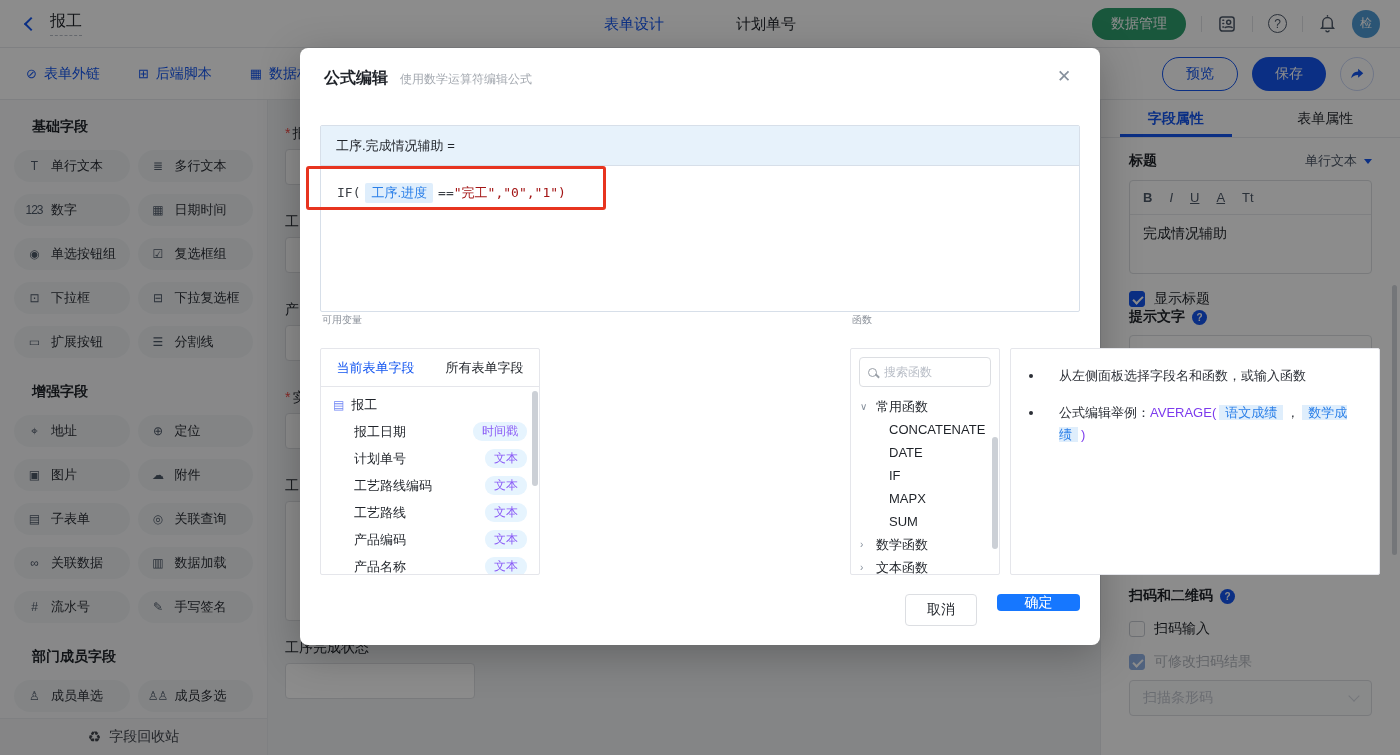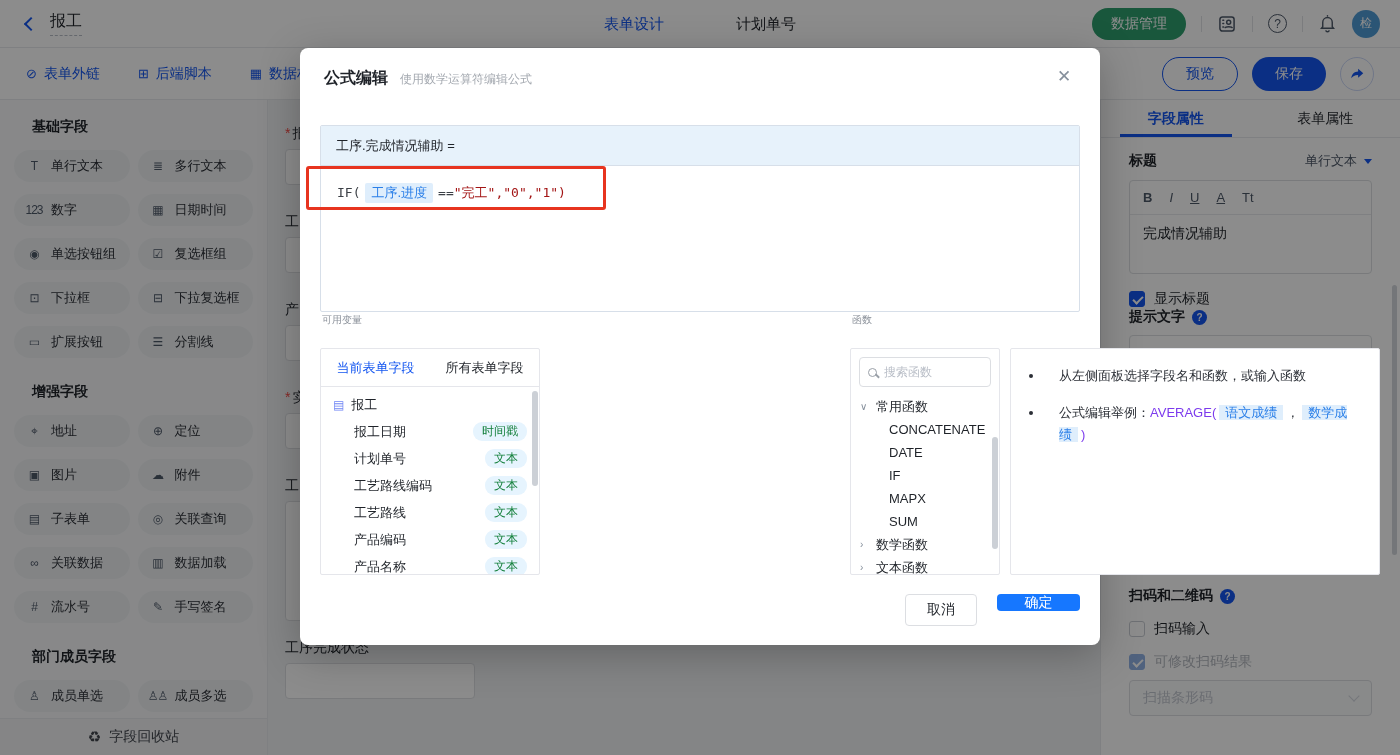--- a/index.html
+++ b/index.html
@@ -133,21 +133,21 @@
            overflow:hidden;background:#fff}
   .m-vars{left:20px;width:220px}
   .mv-tabs{height:38px;display:flex;border-bottom:1px solid #e5e6eb}
   .mv-tab{flex:1;display:flex;align-items:center;justify-content:center;font-size:13px;color:#1f2329;cursor:pointer}
   .mv-tab.active{color:#1456f0}
   .mv-list{padding:4px 0;position:relative}
   .mv-root{display:flex;align-items:center;gap:7px;height:27px;padding:0 12px;font-size:13px;color:#1f2329;cursor:pointer}
   .doc-ic{color:#7086f5;font-size:12px}
   .mv-item{display:flex;align-items:center;justify-content:space-between;height:27px;
            padding:0 12px 0 33px;font-size:13px;color:#1f2329;cursor:pointer}
-  .badge{background:#e6f4fe;color:#15803d;font-size:12px;padding:1px 9px;border-radius:9px}
+  .badge{background:#e6f4fe;color:#8b5cf6;font-size:12px;padding:1px 9px;border-radius:9px}
   .mv-scroll{position:absolute;right:1px;top:42px;width:6px;height:95px;background:#ccd0d6;border-radius:3px}
 
   .m-funcs{left:550px;width:150px}
   .fsearch{margin:8px;height:30px;border:1px solid #dcdee2;border-radius:4px;display:flex;
            align-items:center;padding:0 8px;gap:7px}
   .mag{width:9px;height:9px;border:1.5px solid #9aa0a8;border-radius:50%;position:relative;flex:none}
   .mag::after{content:"";position:absolute;width:5px;height:1.5px;background:#9aa0a8;
               transform:rotate(45deg);right:-4px;bottom:-1px}
   .fsearch input{border:none;outline:none;width:100%;font-size:12px;color:#1f2329;background:transparent}
   .fsearch input::placeholder{color:#b9bec7}

